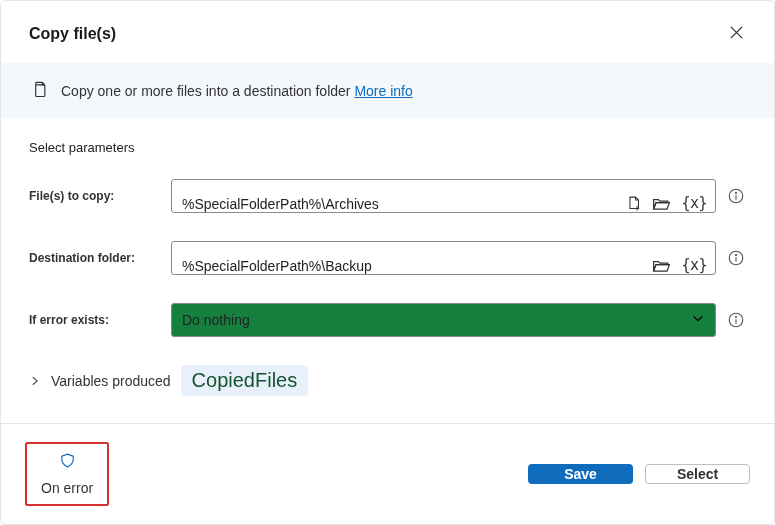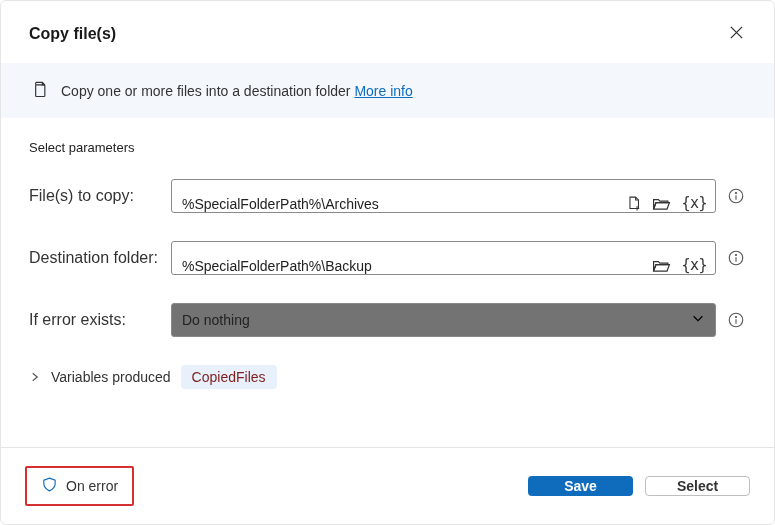--- a/index.html
+++ b/index.html
@@ -64,23 +64,24 @@
       margin-bottom: 24px;
     }
     .form-row {
       display: flex;
       align-items: center;
       margin-bottom: 28px;
       gap: 10px;
     }
     .form-label {
       width: 132px;
-      font-size: 16px;
+      font-size: 12px;
       color: #333;
       flex-shrink: 0;
+      font-weight: bold;
     }
     .input-wrap {
       flex: 1;
       position: relative;
       display: flex;
       align-items: flex-end;
       border: 1px solid #8a8a8a;
       border-radius: 3px;
       height: 34px;
       padding: 17px 8px 0 10px;
@@ -109,21 +110,21 @@
     .select-wrap {
       flex: 1;
       position: relative;
       border: 1px solid #8a8a8a;
       border-radius: 3px;
       height: 34px;
       display: flex;
       align-items: center;
       padding: 0 10px;
       cursor: pointer;
-      background: #737373;
+      background: #15803d;
     }
     .select-wrap .value {
       flex: 1;
       font-size: 14px;
       color: #222;
     }
     .info-icon {
       width: 20px;
       height: 20px;
       flex-shrink: 0;
@@ -141,43 +142,44 @@
       color: #333;
     }
     .chev {
       color: #555;
       cursor: pointer;
       display: flex;
       align-items: center;
     }
     .var-chip {
       background: #e8f1fb;
-      color: #7f1d1d;
+      color: #14532d;
       padding: 4px 11px;
       border-radius: 4px;
-      font-size: 14px;
+      font-size: 20px;
       cursor: pointer;
     }
     .footer {
       border-top: 1px solid #e5e5e5;
       padding: 18px 24px;
       display: flex;
       align-items: center;
       justify-content: space-between;
     }
     .on-error {
       display: flex;
       align-items: center;
       gap: 8px;
       padding: 8px 14px;
       cursor: pointer;
       font-size: 14px;
       color: #333;
       border: 2px solid #d62f2f;
       border-radius: 2px;
+      flex-direction: column;
     }
     .footer-right {
       display: flex;
       gap: 12px;
     }
     .btn {
       min-width: 105px;
       height: 20px;
       border-radius: 4px;
       font-size: 14px;

